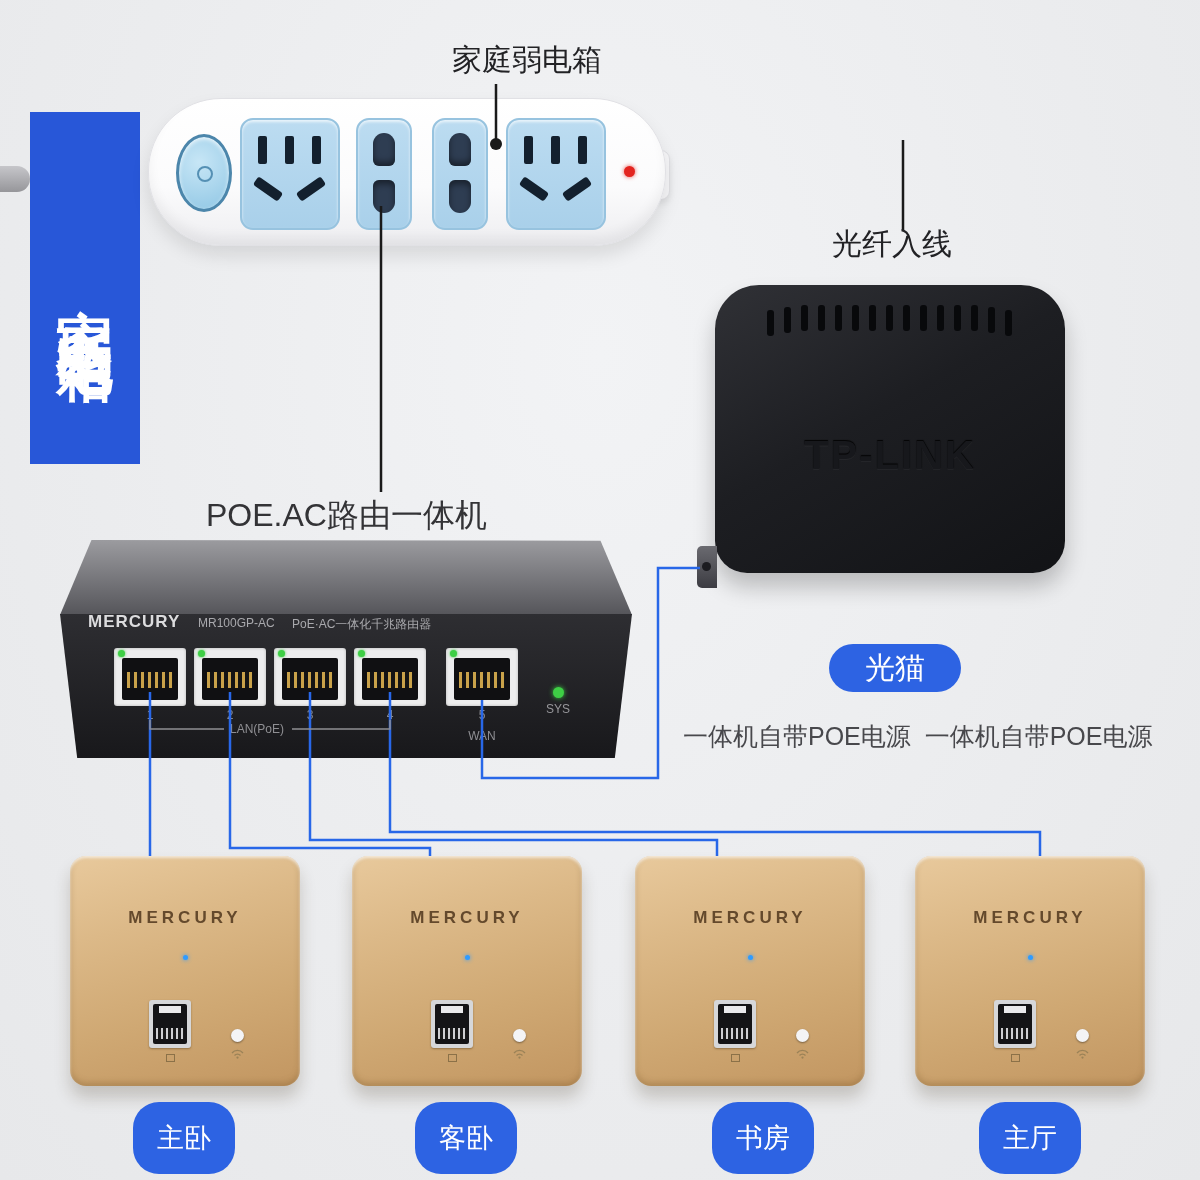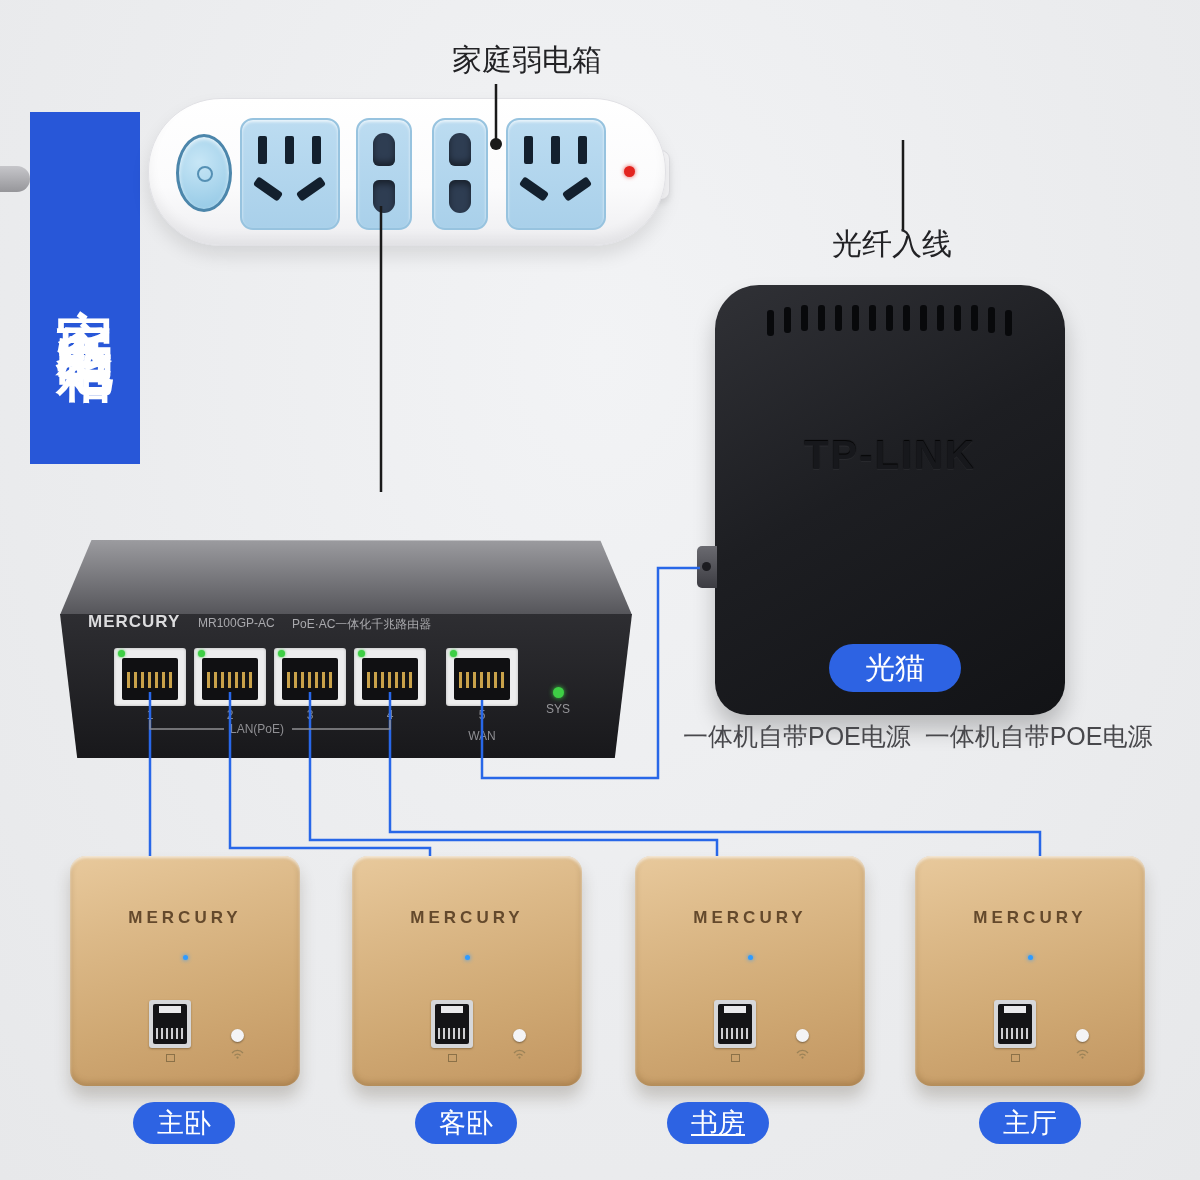--- a/index.html
+++ b/index.html
@@ -67,21 +67,21 @@
   .port-led{position:absolute;left:4px;top:2px;width:7px;height:7px;border-radius:50%;
             background:#3ecf45;box-shadow:0 0 3px #3ecf45;}
   .pnum{top:708px;font-size:12px;color:#8f8f93;transform:translateX(-50%);}
   .r-lan{left:257px;top:722px;font-size:12px;color:#8f8f93;transform:translateX(-50%);}
   .r-wan{left:482px;top:729px;font-size:12px;color:#8f8f93;transform:translateX(-50%);}
   .sys-led{left:553px;top:687px;width:11px;height:11px;border-radius:50%;background:#3ecf45;
            box-shadow:0 0 5px #3ecf45;}
   .r-sys{left:558px;top:702px;font-size:12px;color:#96969a;transform:translateX(-50%);}
 
   
-  .modem{left:715px;top:285px;width:350px;height:430px;
+  .modem{left:715px;top:285px;width:350px;height:288px;
          background:linear-gradient(150deg,#303136 0%,#1d1e22 45%,#121316 100%);
          border-radius:44px 44px 32px 32px;box-shadow:0 14px 22px rgba(0,0,0,0.22);}
   .vents{position:absolute;left:52px;top:20px;width:246px;height:30px;display:flex;gap:10px;}
   .vents b{width:7px;height:26px;background:#08090b;border-radius:3px;}
   .vents b:first-child,.vents b:last-child{transform:translateY(5px);}
   .vents b:nth-child(2),.vents b:nth-child(14){transform:translateY(2px);}
   .modem-logo{position:absolute;left:0;top:148px;width:100%;text-align:center;
               font-size:40px;font-weight:700;letter-spacing:2px;color:#17181c;
               text-shadow:0 -1px 1px rgba(0,0,0,0.9),0 1px 1px rgba(255,255,255,0.05);}
   .modem-port{left:697px;top:546px;width:20px;height:42px;border-radius:5px 0 0 5px;
@@ -103,21 +103,21 @@
   .p-rj45{position:absolute;left:79px;top:144px;width:42px;height:48px;background:#d6d7d9;
           border-radius:3px;box-shadow:0 1px 2px rgba(90,65,30,0.5);}
   .p-rj45 .cavity{position:absolute;left:4px;top:4px;width:34px;height:40px;background:#141416;border-radius:2px;}
   .p-rj45 .latch{position:absolute;left:10px;top:6px;width:22px;height:7px;background:#e9e9eb;}
   .p-rj45 .pins{position:absolute;left:7px;top:28px;width:28px;height:11px;
                 background:repeating-linear-gradient(90deg,#cfcfd2 0 2px,#191919 2px 5px);}
   .p-eth-icon{position:absolute;left:96px;top:198px;width:7px;height:6px;border:1px solid #8b7148;}
   .p-btn{position:absolute;left:161px;top:173px;width:13px;height:13px;border-radius:50%;
          background:#f4f4f6;box-shadow:0 1px 2px rgba(0,0,0,0.4);}
   .p-wifi{position:absolute;left:160px;top:192px;}
-  .room-pill{top:1102px;height:42px;line-height:42px;padding:0 24px;font-size:27px;}
+  .room-pill{top:1102px;height:42px;line-height:42px;padding:15px 24px;font-size:27px;}
 
   .lines{left:0;top:0;width:1200px;height:1180px;pointer-events:none;z-index:6;}
   .txt{z-index:7;}
 </style>
 </head>
 <body>
 
 <div class="stage">
 
   <div class="abs banner">
@@ -149,20 +149,21 @@
   <div class="abs socket five" style="left:506px;">
     <span class="slot-v" style="left:16px;"></span>
     <span class="slot-v" style="left:43px;"></span>
     <span class="slot-v" style="left:70px;"></span>
     <span class="slot-a" style="left:11px;transform:rotate(35deg);"></span>
     <span class="slot-a" style="left:54px;transform:rotate(-35deg);"></span>
   </div>
   <div class="abs strip-led"></div>
   <div class="abs lbl lbl-socket txt">家庭弱电箱</div>
 
+  <div class="abs lbl lbl-router txt">POE.AC路由一体机</div>
   <div class="abs router-top"></div>
   <div class="abs router-front"></div>
   <div class="abs r-brand txt">MERCURY</div>
   <div class="abs r-model txt">MR100GP-AC</div>
   <div class="abs r-desc txt">PoE·AC一体化千兆路由器</div>
 
   <div class="abs port" style="left:114px;">
     <span class="port-led"></span>
       <span class="jack">
         <i></i>
@@ -287,21 +288,21 @@
     <span class="p-eth-icon"></span>
     <span class="p-btn"></span>
     <svg class="p-wifi" width="15" height="11" viewBox="0 0 15 11">
       <path d="M2 5 A7 7 0 0 1 13 5 M4.5 7.5 A4 4 0 0 1 10.5 7.5" stroke="#9b8257" stroke-width="1.3" fill="none"></path>
       <circle cx="7.5" cy="9.6" r="1.1" fill="#9b8257"></circle>
     </svg>
   </div>
 
   <div class="abs pill room-pill" style="left:184px;">主卧</div>
   <div class="abs pill room-pill" style="left:466px;">客卧</div>
-  <div class="abs pill room-pill" style="left:718px;text-decoration:underline;">书房</div>
+  <div class="abs pill room-pill" style="left:763px;">书房</div>
   <div class="abs pill room-pill" style="left:1030px;">主厅</div>
 
   <svg class="abs lines" viewBox="0 0 1200 1180">
 
     <line x1="496" y1="84" x2="496" y2="140" stroke="#1a1a1a" stroke-width="2.5"></line>
     <circle cx="496" cy="144" r="6" fill="#1a1a1a"></circle>
     <line x1="381" y1="206" x2="381" y2="492" stroke="#1a1a1a" stroke-width="2.5"></line>
     <line x1="903" y1="140" x2="903" y2="230" stroke="#1a1a1a" stroke-width="2.5"></line>
 
     <path d="M482 700 V778 H658 V568 H700" stroke="#2867e8" stroke-width="2.5" fill="none"></path>

